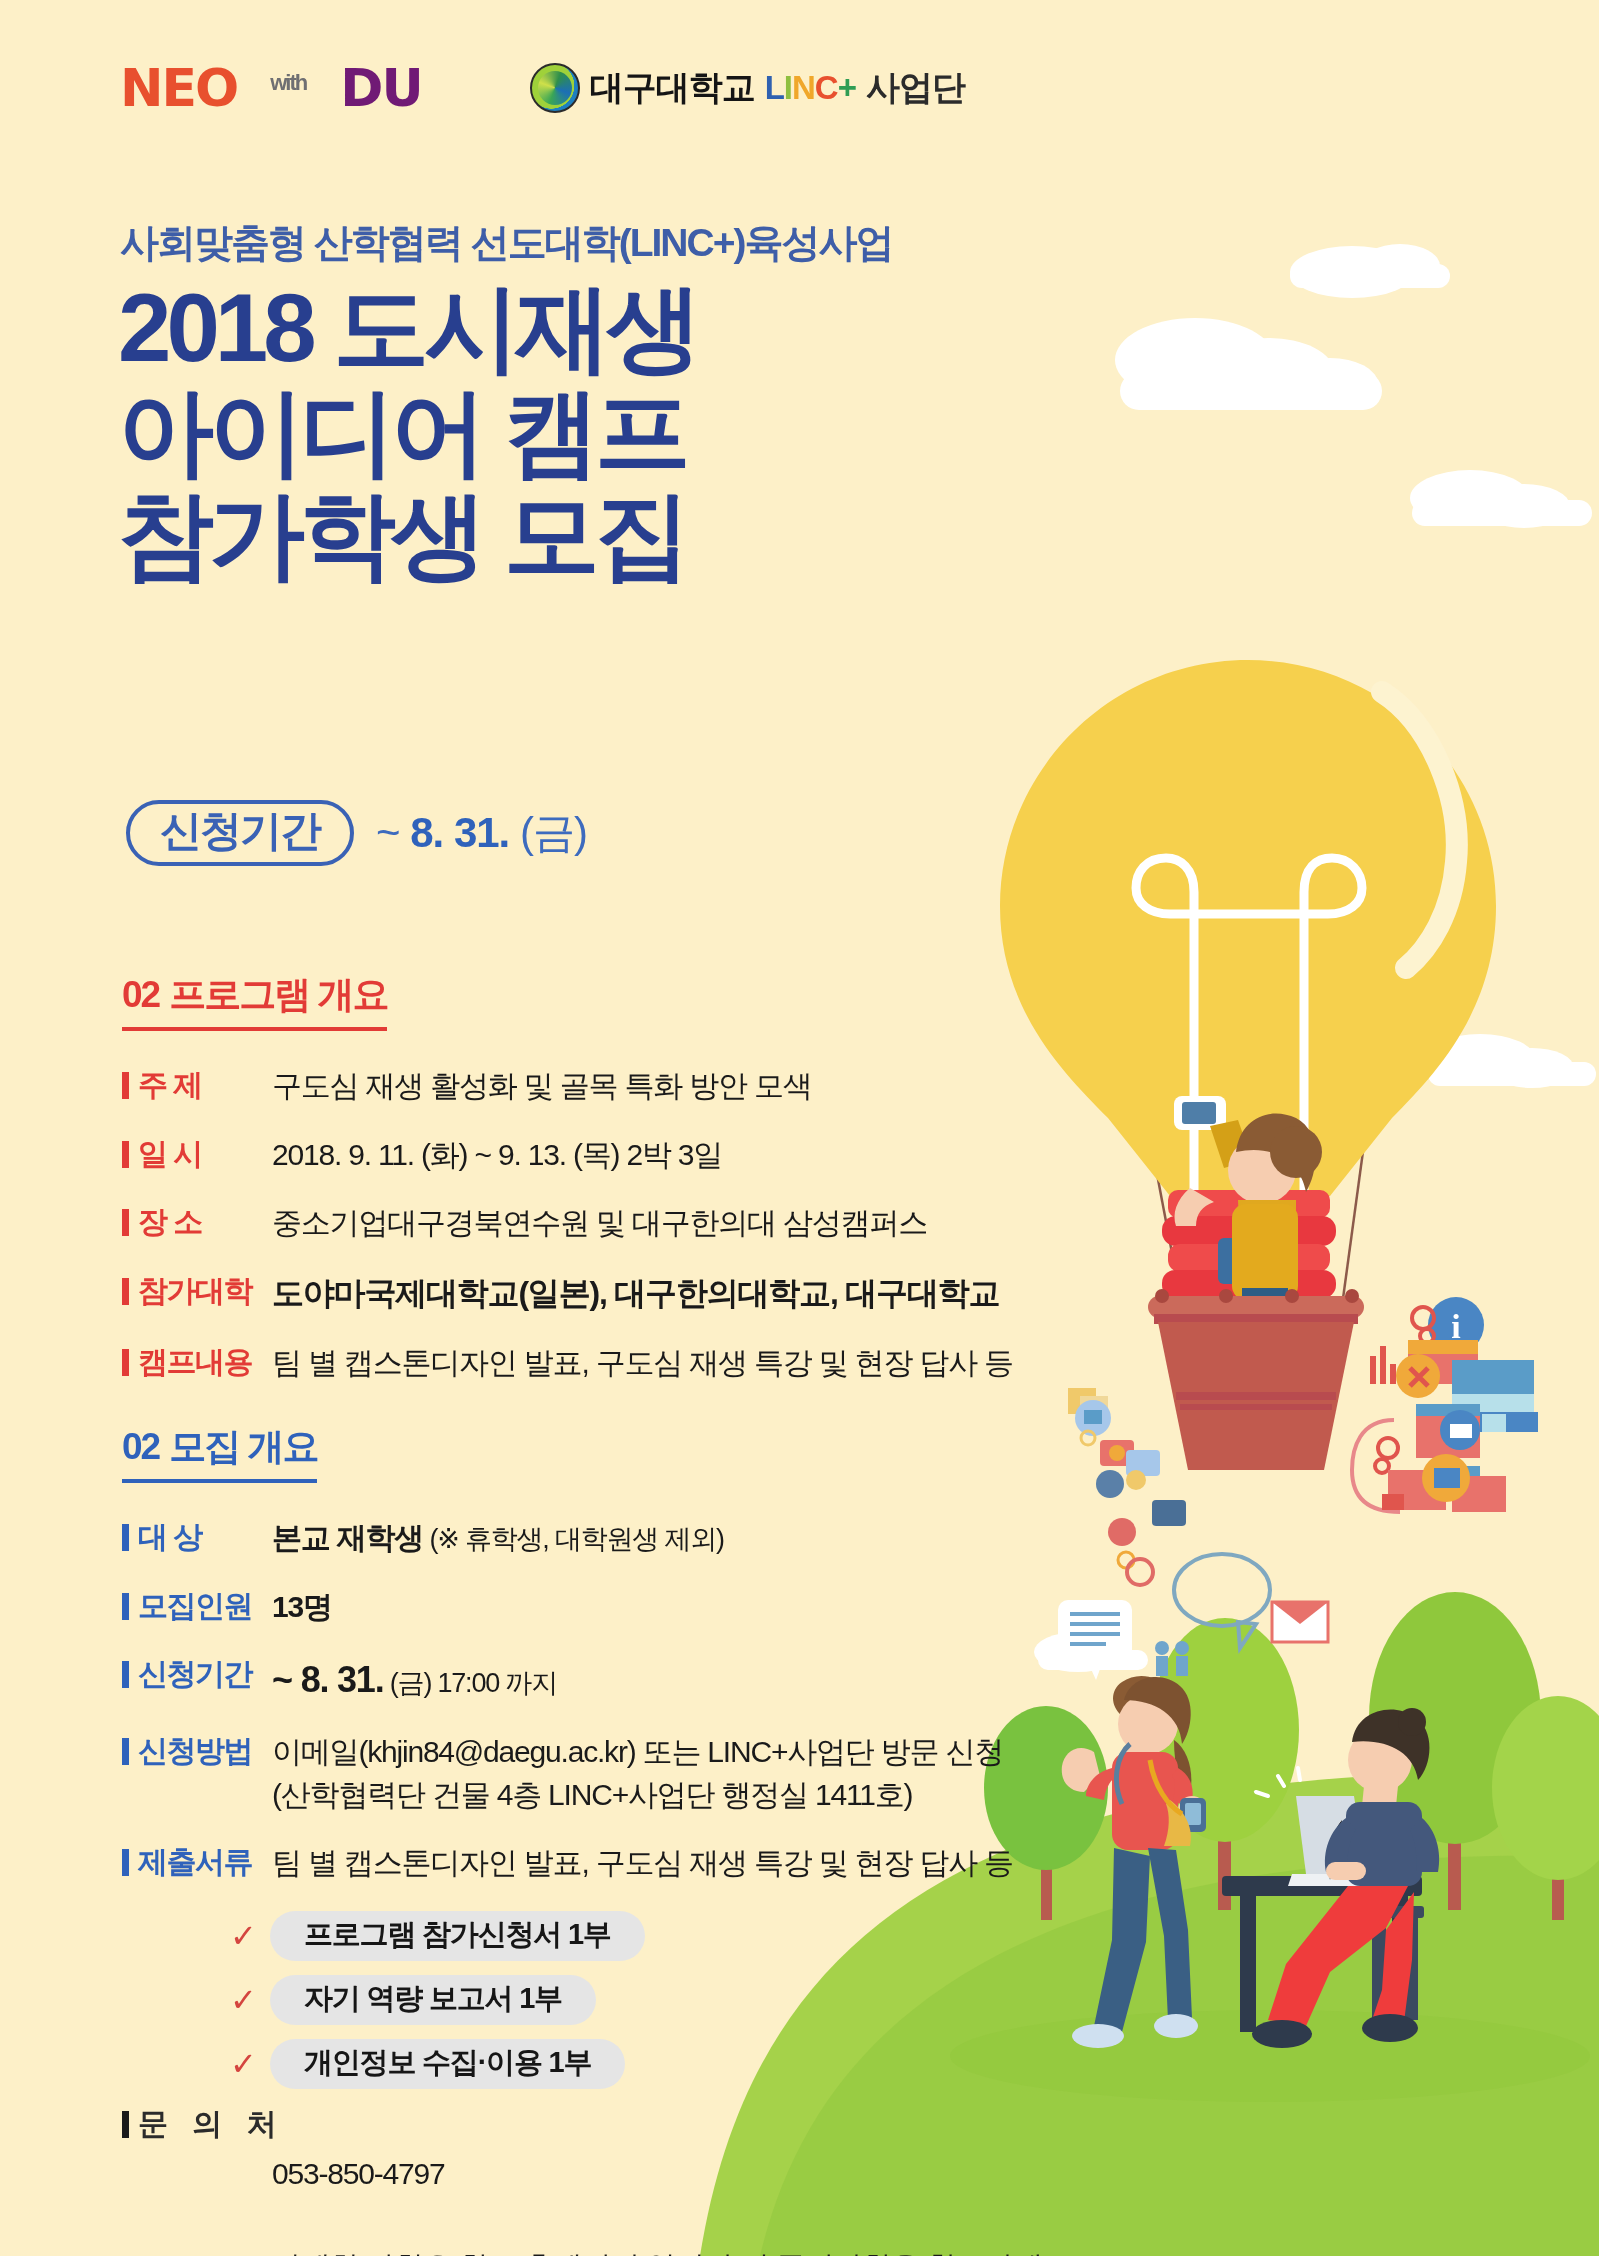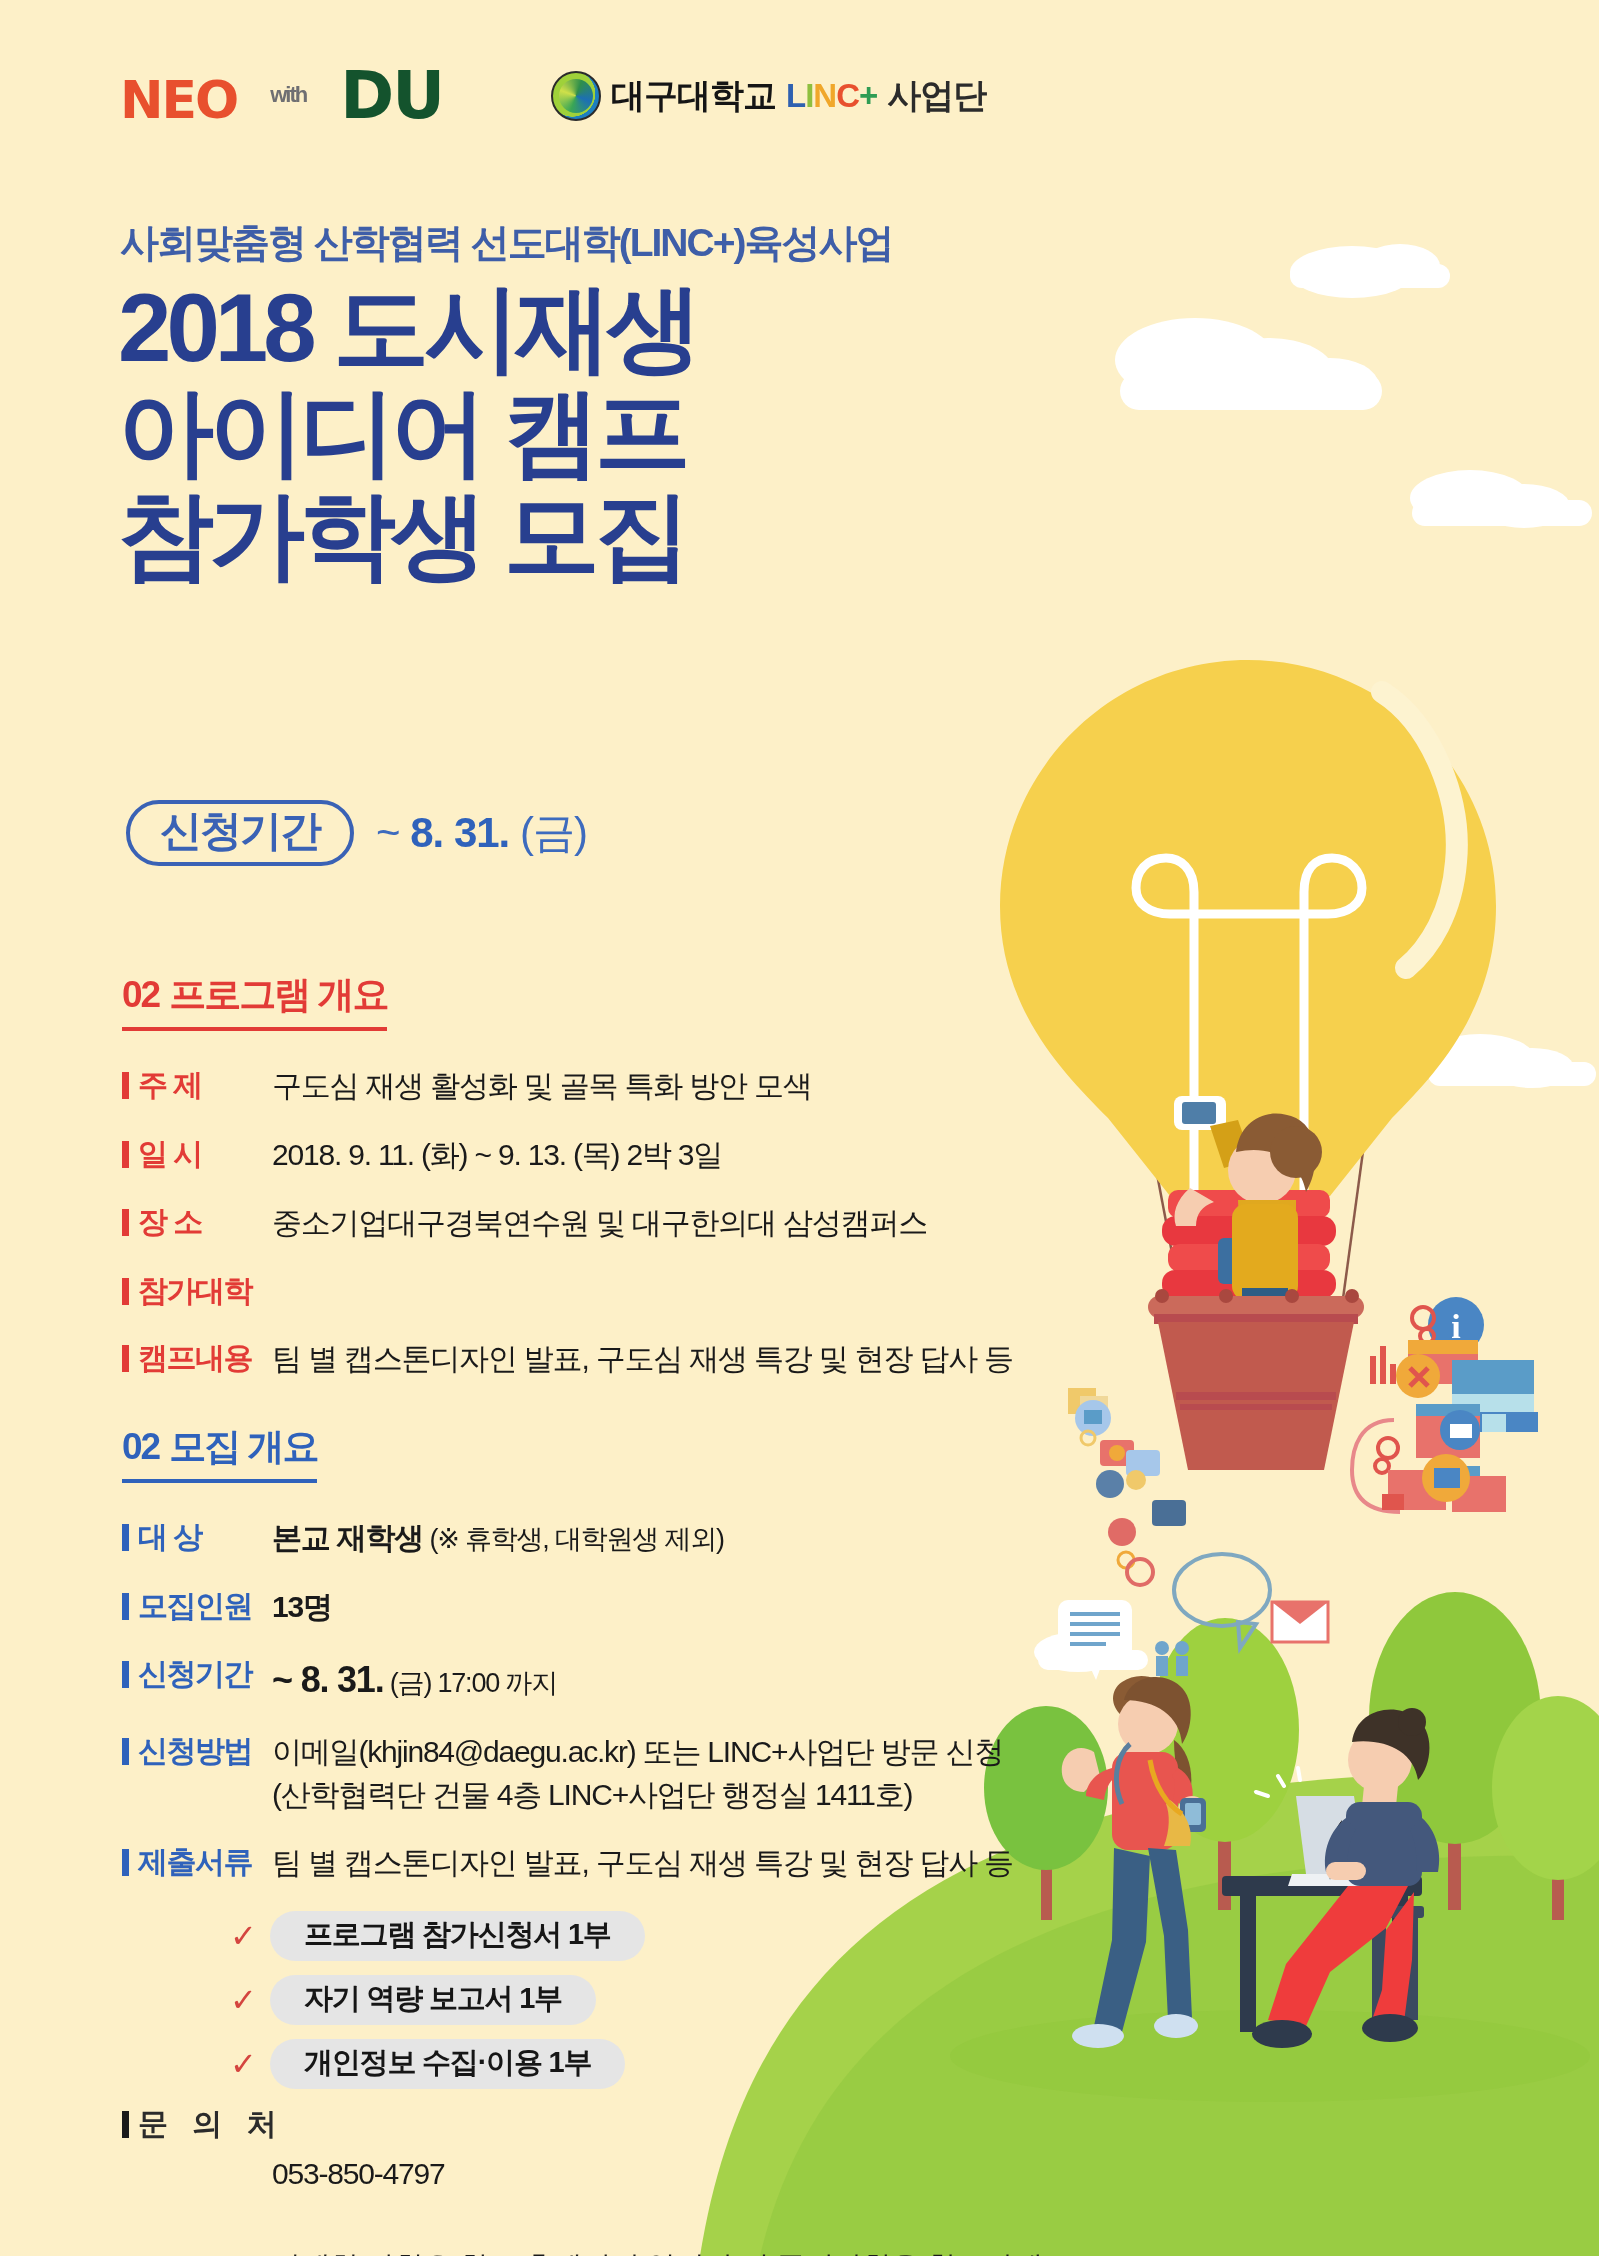--- a/index.html
+++ b/index.html
@@ -14,21 +14,21 @@
   
   .art{position:absolute;inset:0;z-index:0;pointer-events:none;}
 
   
   .content{position:absolute;inset:0;z-index:5;}
 
   .logo-row{position:absolute;left:120px;top:58px;display:flex;align-items:center;gap:108px;}
   .neo-logo{display:flex;align-items:baseline;font-weight:bold;letter-spacing:-2px;gap:32px;}
   .neo-red{color:#e8502e;font-size:52px;font-weight:900;font-family:"DejaVu Sans",sans-serif;}
   .neo-with{color:#6f6f72;font-size:22px;font-weight:700;margin:0 2px 0 1px;position:relative;top:-16px;}
-  .neo-orange{color:#14532d;font-size:65px;font-weight:900;font-family:"DejaVu Sans",sans-serif;}
+  .neo-orange{color:#701a75;font-size:52px;font-weight:900;font-family:"DejaVu Sans",sans-serif;}
 
   .du-logo{display:flex;align-items:center;gap:10px;}
   .du-seal{width:46px;height:46px;border-radius:50%;border:2px solid #2b2b2b;
            background:radial-gradient(circle at 42% 45%,#2e9b4e 0 30%,#9fd13a 31% 62%,#1d7fc0 63% 100%);
            position:relative;flex:0 0 auto;}
   .du-seal::after{content:"";position:absolute;inset:6px;border-radius:50%;
            background:conic-gradient(from 200deg,#3aa655,#cfe04a,#2f8f4a,#1c6fb5,#3aa655);}
   .du-name{font-size:34px;font-weight:800;color:#151515;letter-spacing:-1px;}
   .linc{font-size:33px;font-weight:900;letter-spacing:-1px;display:flex;align-items:center;}
   .linc i{font-style:normal;}
@@ -374,20 +374,21 @@
               <span class="bar"></span>
               <span class="txt">장     소</span>
             </span>
           <span class="val">중소기업대구경북연수원 및 대구한의대 삼성캠퍼스</span>
         </div>
         <div class="row">
           <span class="lbl">
               <span class="bar"></span>
               <span class="txt">참가대학</span>
             </span>
+          <span class="val strong">도야마국제대학교(일본), 대구한의대학교, 대구대학교</span>
         </div>
         <div class="row">
           <span class="lbl">
               <span class="bar"></span>
               <span class="txt">캠프내용</span>
             </span>
           <span class="val">팀 별 캡스톤디자인 발표, 구도심 재생 특강 및 현장 답사 등</span>
         </div>
       </div>
     </div>

